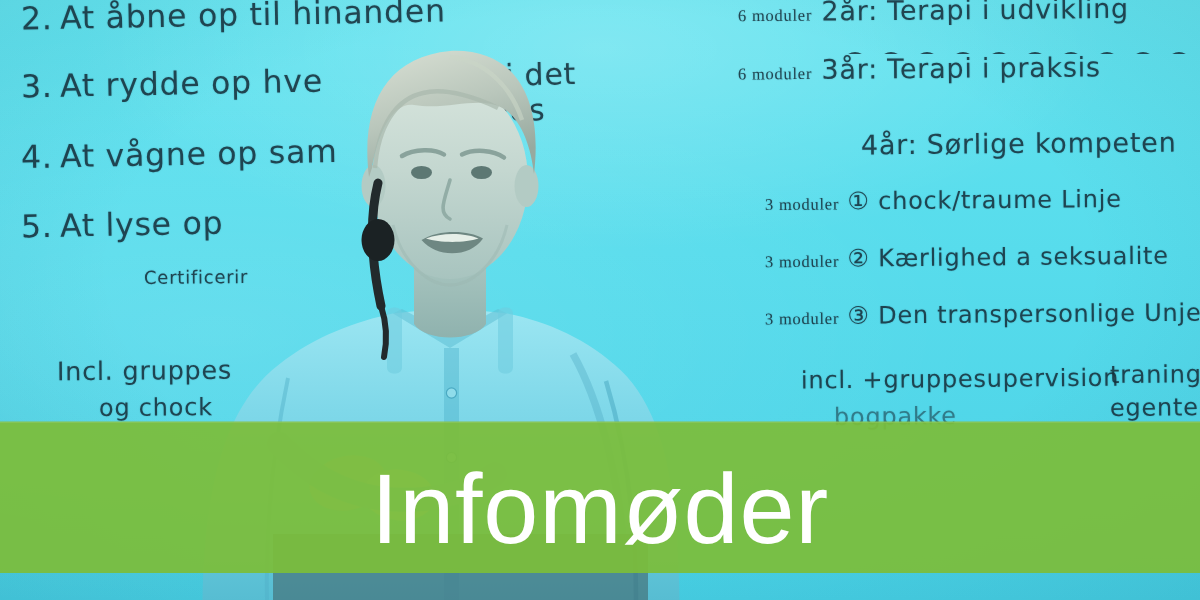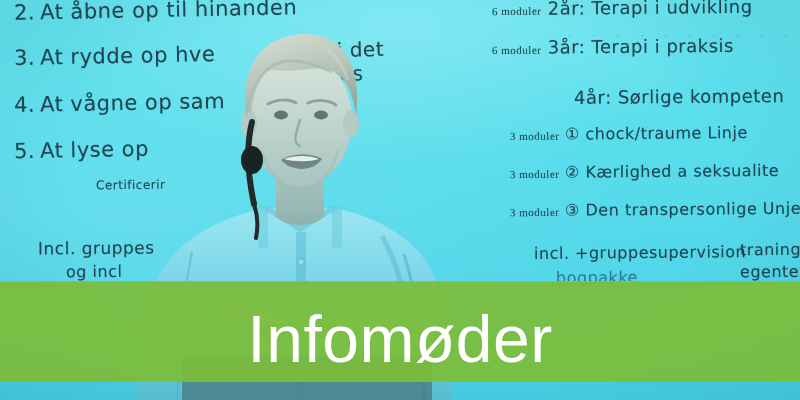--- a/index.html
+++ b/index.html
@@ -125,21 +125,21 @@
   <div class="hand sk" style="left:14px;  top:138px; font-size:21px;">
     <span class="num">5.</span><span>At lyse op</span>
   </div>
   <div class="hand sk3" style="left:48px; top:178px; font-size:12px;margin-left:48px;">
     <span>Certificerir</span>
   </div>
   <div class="hand sk3" style="left:38px; top:238px; font-size:17px;">
     <span>Incl. gruppes</span>
   </div>
   <div class="hand sk3" style="left:66px; top:262px; font-size:16px;">
-    <span>og incl</span>
+    <span>og chock</span>
   </div>
 
   <div class="hand sk3" style="left:492px; top:-3px; font-size:18px;">
     <span class="small">6 moduler</span>
     <span>2år: Terapi i udvikling</span>
   </div>
   <div class="squiggle" style="left:564px; top:28px; width:230px;">
     <svg width="230" height="8" viewBox="0 0 230 8">
       <path d="M0,5 Q6,0 12,5 T24,5 T36,5 T48,5 T60,5 T72,5 T84,5 T96,5 T108,5 T120,5 T132,5 T144,5 T156,5 T168,5 T180,5 T192,5 T204,5 T216,5 T228,5" fill="none" stroke="#16303c" stroke-width="1.6"></path>
     </svg>

